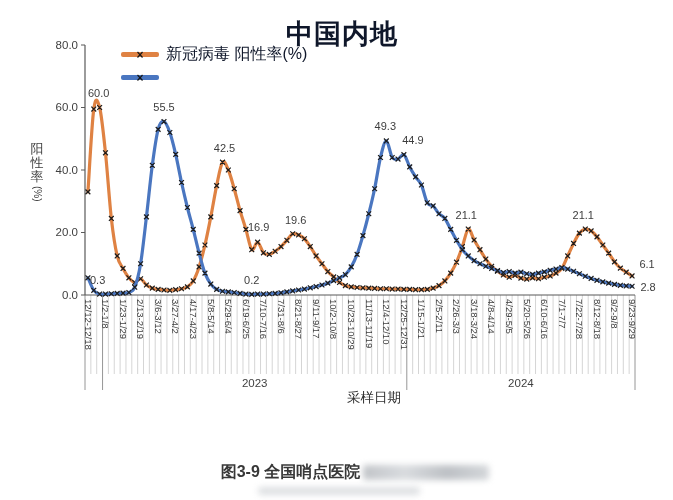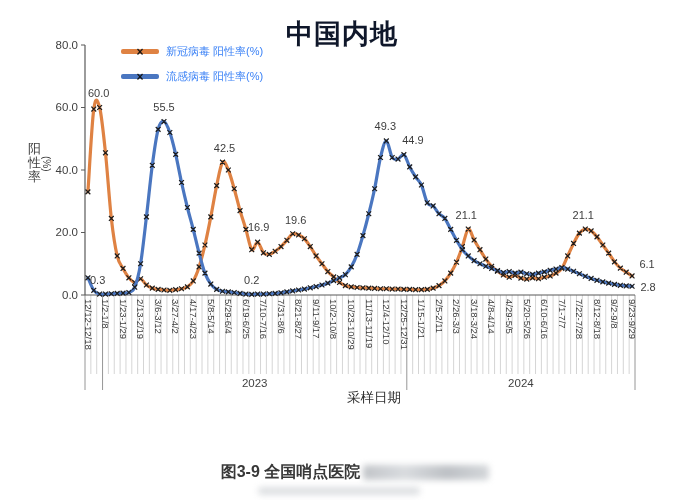--- a/index.html
+++ b/index.html
@@ -5,22 +5,22 @@
   html,body{margin:0;padding:0;background:#fff;}
   .canvas{position:relative;width:673px;height:500px;background:#fff;overflow:hidden;
           font-family:"Liberation Sans","DejaVu Sans",sans-serif;}
   .title{position:absolute;left:342px;top:16px;transform:translateX(-50%);margin:0;
          font-size:27px;font-weight:700;letter-spacing:1px;white-space:nowrap;}
   .legend{position:absolute;left:121px;top:44px;display:flex;flex-direction:column;gap:10px;}
   .legend-row{display:flex;align-items:center;gap:7px;}
   .swatch{position:relative;width:38px;height:5px;border-radius:2px;display:inline-block;}
   .xmark{position:absolute;left:50%;top:50%;transform:translate(-50%,-54%);
          font-size:12px;font-weight:700;color:#161616;line-height:1;}
-  .legend-label{font-size:11px;color:#3b82f6;}
-  .y-title{position:absolute;left:28px;top:142px;width:18px;display:flex;flex-direction:row;
+  .legend-label{font-size:16px;color:#0f172a;}
+  .y-title{position:absolute;left:28px;top:142px;width:18px;display:flex;flex-direction:column;
            align-items:center;color:#3f3f3f;}
   .y-title-chars{width:15px;font-size:13px;line-height:1.08;word-break:break-all;text-align:center;}
   .y-title-unit{writing-mode:vertical-rl;font-size:10px;margin-top:2px;}
   #chart-svg{position:absolute;left:0;top:0;}
   .caption{position:absolute;left:0;right:0;top:462px;display:flex;justify-content:center;
            align-items:center;transform:translateX(20px);font-size:16px;font-weight:600;
            color:#383838;white-space:nowrap;}
   .redact{display:inline-block;width:126px;height:15px;margin:0 3px;border-radius:3px;
           background:linear-gradient(90deg,#8e949b,#b9bec4,#868c94,#b0b5bb);
           filter:blur(3px);opacity:.55;}
@@ -201,21 +201,20 @@
     <div class="legend-row">
       <span class="swatch" style="background: rgb(223, 130, 67);">
           <span class="xmark">×</span>
         </span>
       <span class="legend-label">新冠病毒 阳性率(%)</span>
     </div>
     <div class="legend-row">
       <span class="swatch" style="background: rgb(74, 118, 192);">
           <span class="xmark">×</span>
         </span>
-      <span class="legend-label">流感病毒 阳性率(%)</span>
     </div>
   </div>
 
   <div class="y-title">
     <span class="y-title-chars">阳性率</span>
     <span class="y-title-unit">(%)</span>
   </div>
 
   <div class="caption">
     <span>图3-9 全国哨点医院</span>

